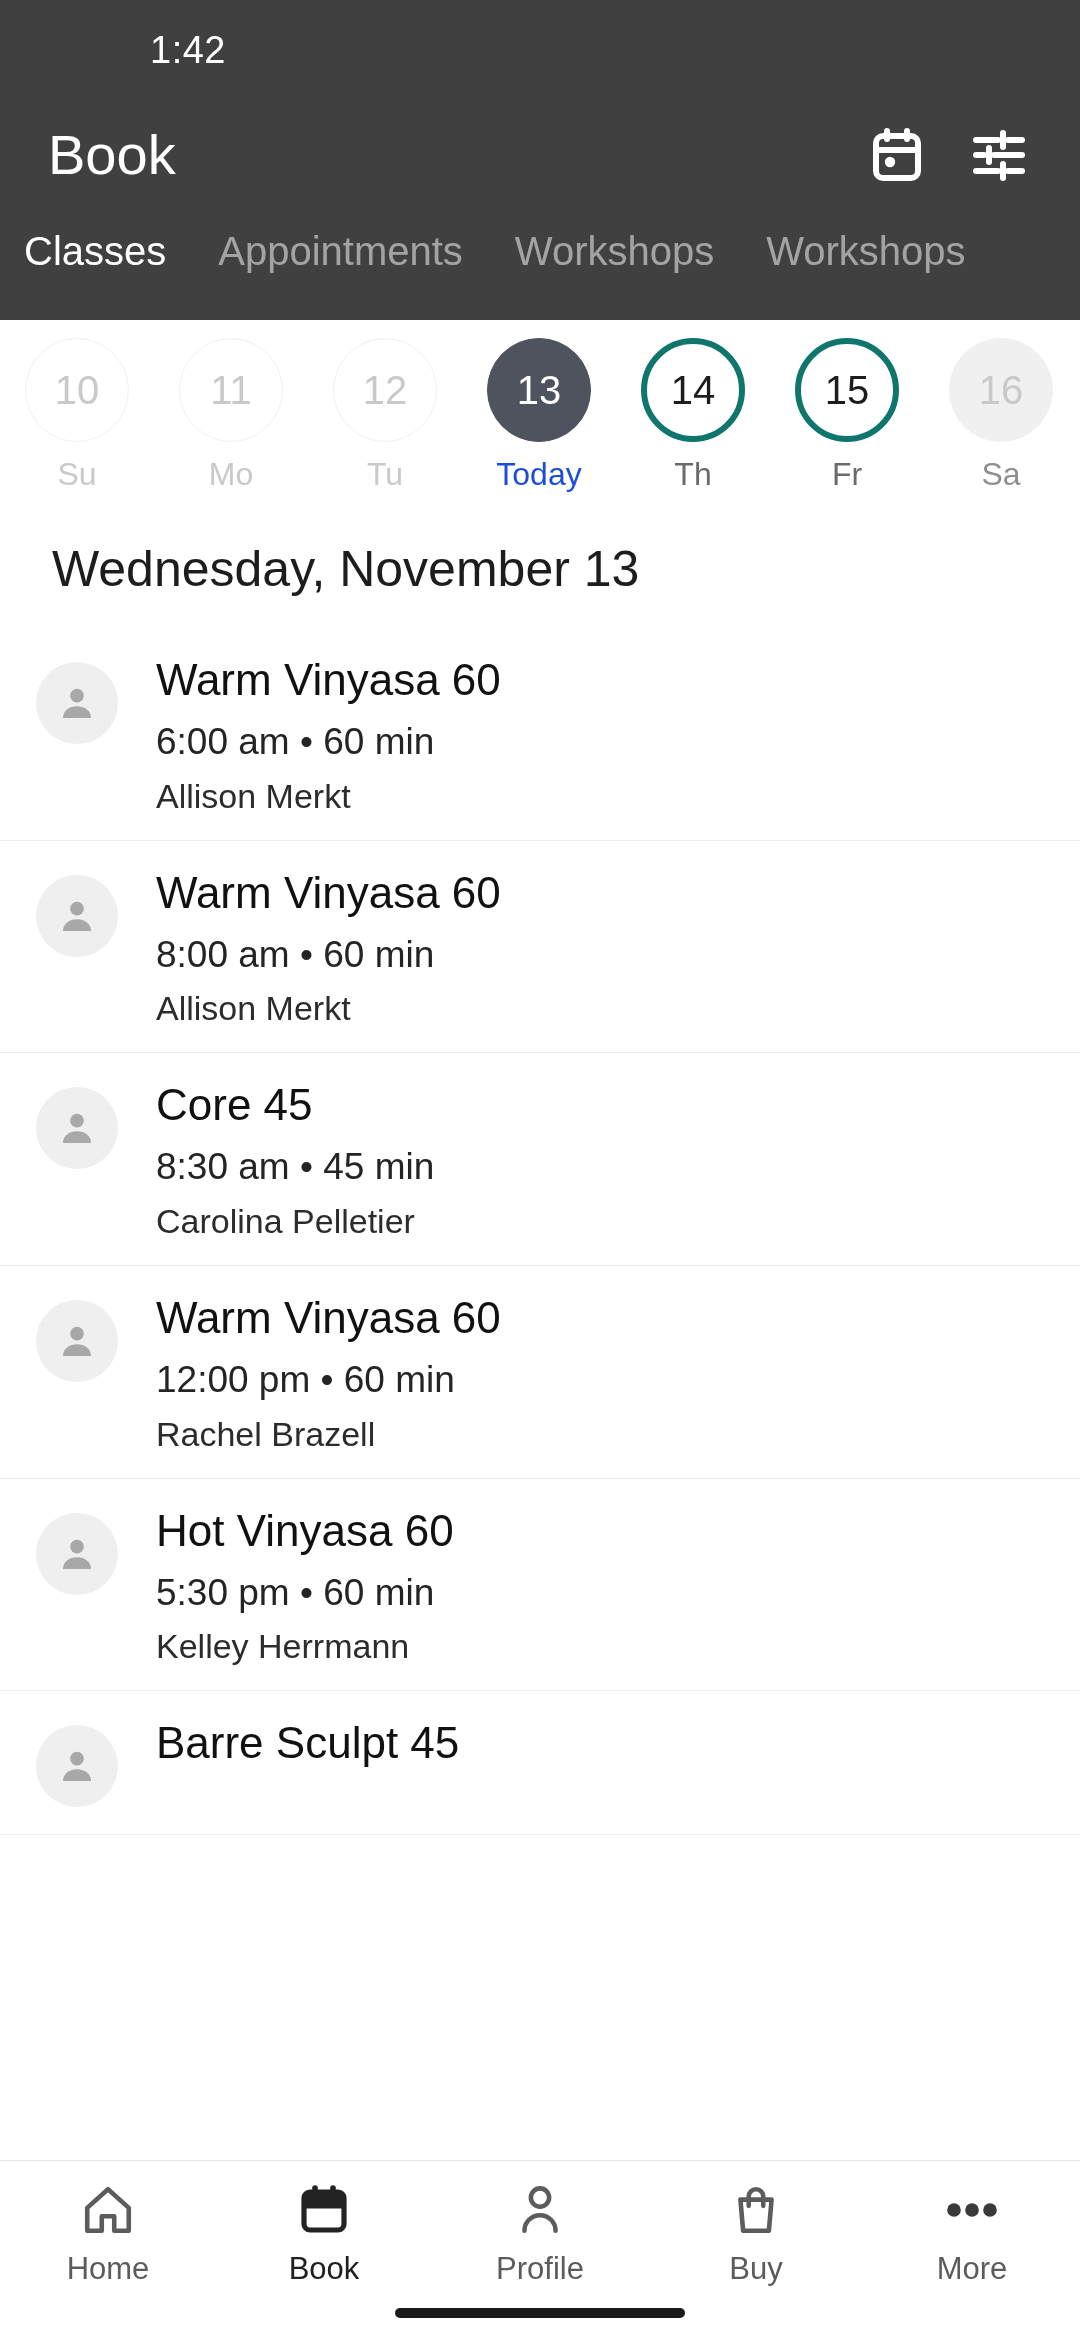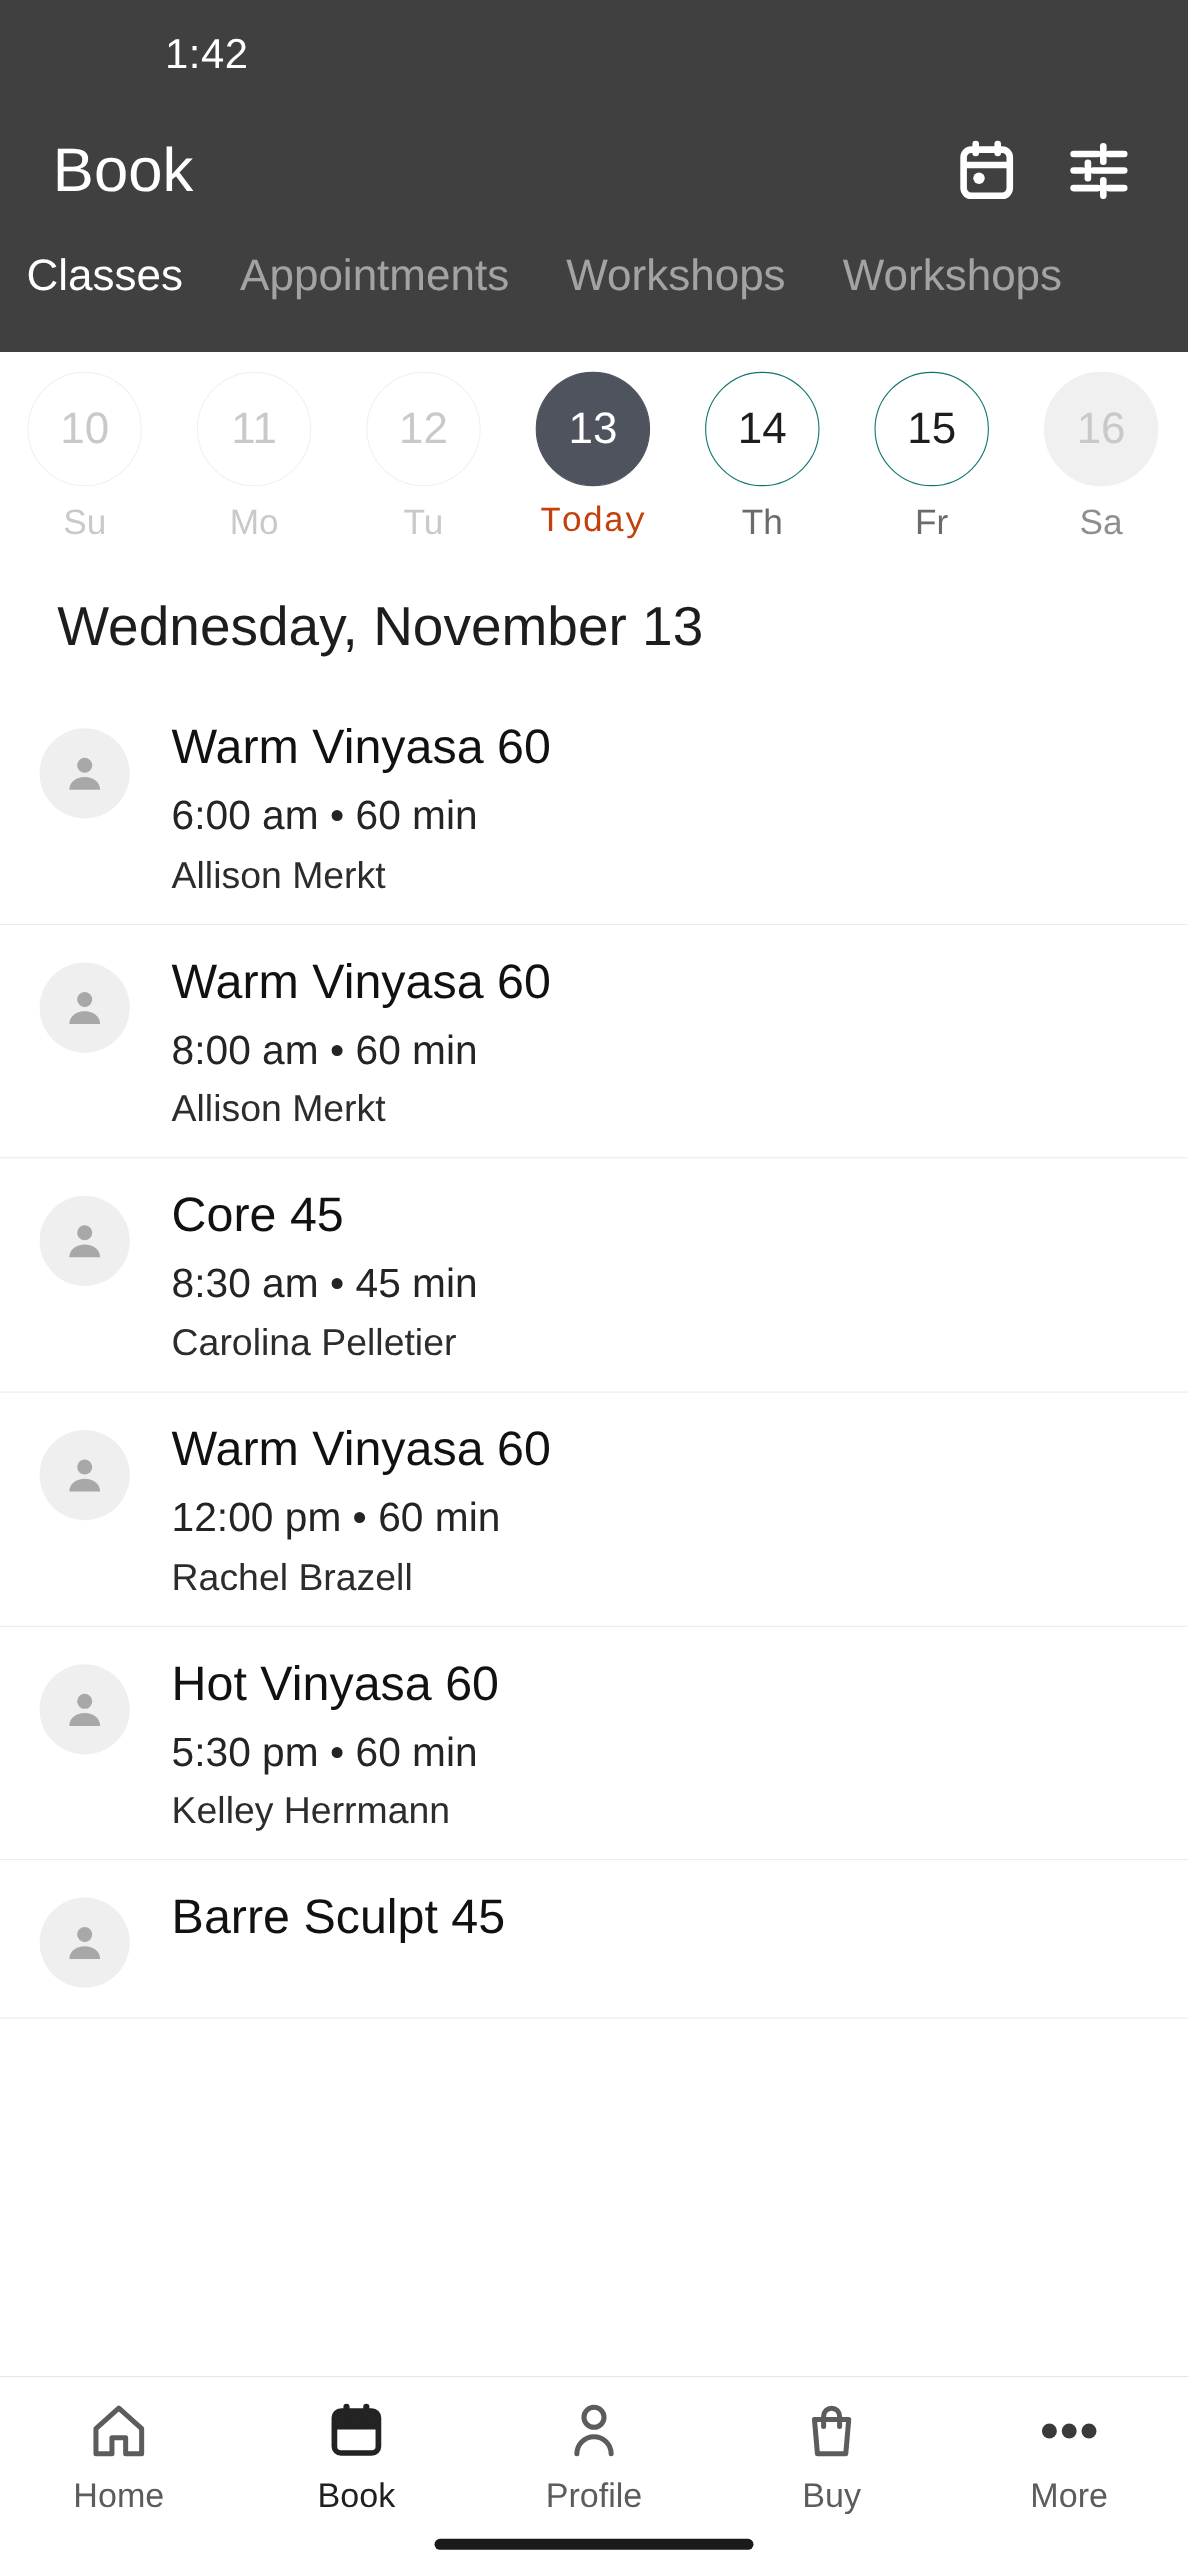--- a/index.html
+++ b/index.html
@@ -112,40 +112,40 @@
     border-radius: 50%;
     display: flex;
     align-items: center;
     justify-content: center;
     font-size: 40px;
     border: 1px solid #f1f1f1;
     background: #ffffff;
     color: #c9c9c9;
   }
   .daycell.available .daycircle {
-    border: 1px solid #0f766e;
+    border: 6px solid #0f766e;
     color: #1d1d1d;
   }
   .daycell.selected .daycircle {
     background: #4f535e;
     border: 1px solid #4f535e;
     color: #ffffff;
   }
   .daycell.muted-fill .daycircle {
     background: #f0f0f0;
     border: 1px solid #f0f0f0;
     color: #c9c9c9;
   }
   .daylabel {
     margin-top: 14px;
     font-size: 32px;
     color: #c9c9c9;
   }
   .daycell.available .daylabel { color: #6b6b6b; }
-  .daycell.selected .daylabel { color: #c2410c; font-family: Liberation Mono, monospace; }
+  .daycell.selected .daylabel { color: #1d4ed8; }
   .daycell.muted-fill .daylabel { color: #8f8f8f; }
 
   
   .date-heading {
     flex: 0 0 auto;
     padding: 20px 0 30px 52px;
     font-size: 50px;
     color: #1d1d1d;
     font-weight: 400;
   }

